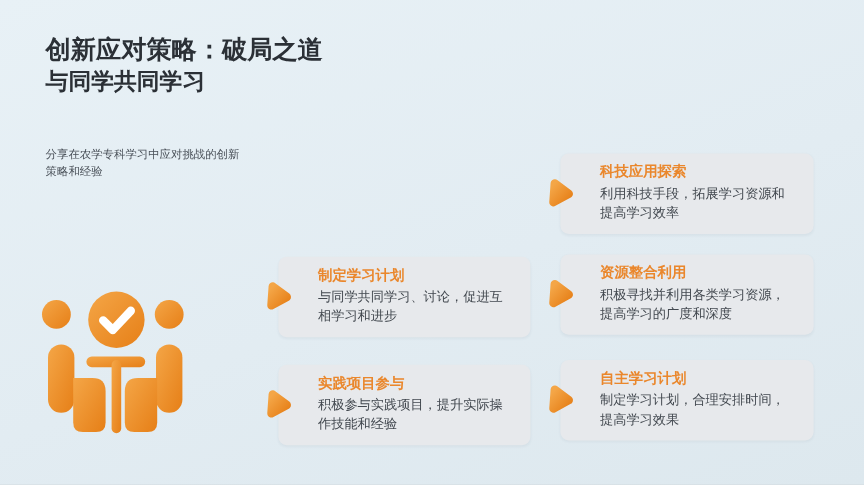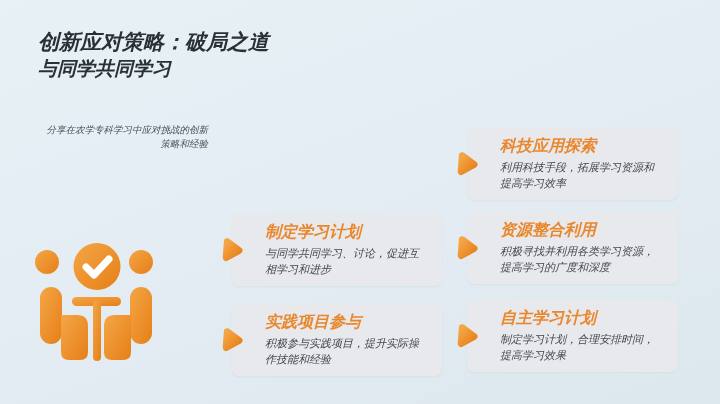--- a/index.html
+++ b/index.html
@@ -4,46 +4,45 @@
 <style>
   html,body{margin:0;padding:0;}
   body{
     width:720px;height:404px;
     font-family:"Liberation Sans","DejaVu Sans",sans-serif;
     background:#cfd6da;
   }
   .slide{
     position:relative;width:720px;height:404px;overflow:hidden;
     background:linear-gradient(160deg,#e8f1f6 0%,#e2ecf2 55%,#dde8ee 100%);
-    font-style:italic;
   }
   .title-line1{
     position:absolute;left:38px;top:30px;margin:0;
     font-size:21px;line-height:1.15;font-weight:bold;color:#2b3036;
   }
   .title-line2{
     position:absolute;left:38px;top:58px;margin:0;
     font-size:19px;line-height:1.15;font-weight:bold;color:#2b3036;
   }
   .desc{
     position:absolute;left:38px;top:123px;width:170px;margin:0;
-    font-size:9.5px;line-height:1.5;color:#4a5159;text-align:right;
+    font-size:9.5px;line-height:1.5;color:#4a5159;
   }
   .icon-wrap{
     position:absolute;left:30px;top:240px;width:132px;height:126px;
   }
   .icon-wrap svg{display:block;width:132px;height:126px;}
   .card{
     position:absolute;width:210px;box-sizing:border-box;
     background:#e7e9ec;border-radius:7px;
     padding:8px 16px 8px 33px;
     box-shadow:0 1px 2px rgba(40,60,80,0.05);
   }
   .card h3{
-    margin:0 0 2px 0;font-size:16px;line-height:1.3;
+    margin:0 0 2px 0;font-size:12px;line-height:1.3;
     font-weight:bold;color:#ea872c;
   }
   .card p{
     margin:0;font-size:11px;line-height:1.5;color:#42484f;
   }
   .card-r{width:211px;}
   .card-r1{left:467px;top:128px;}
   .card-m1{left:232px;top:214px;}
   .card-r2{left:467px;top:212px;}
   .card-m2{left:232px;top:304px;}

